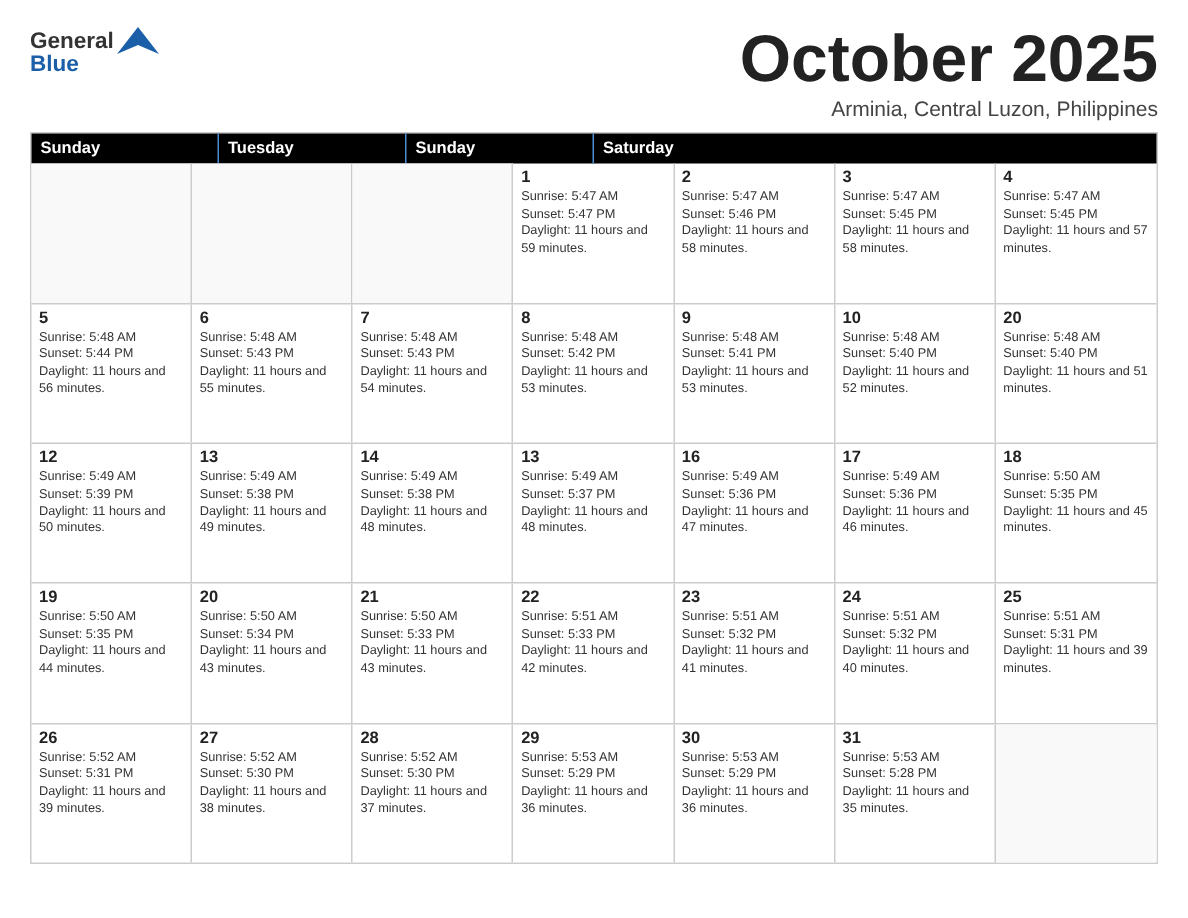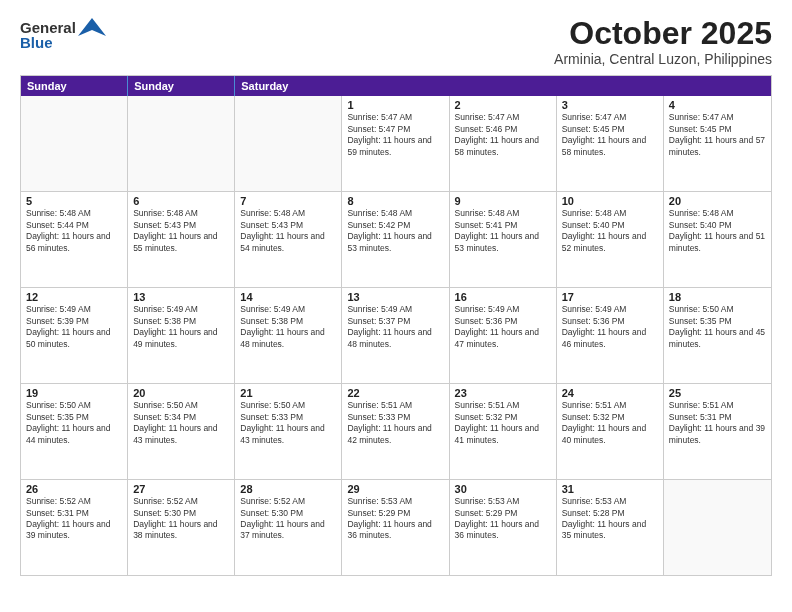--- a/index.html
+++ b/index.html
@@ -30,40 +30,40 @@
     }
     .logo-row {
       display: flex;
       align-items: center;
       gap: 4px;
     }
     .title-block {
       text-align: right;
     }
     .month-title {
-      font-size: 32px;
+      font-size: 44px;
       font-weight: bold;
       color: #222;
       line-height: 1.1;
     }
     .location {
       font-size: 14px;
       color: #444;
       margin-left: 12px;
     }
     .calendar {
       flex: 1;
       display: flex;
       flex-direction: column;
       border: 1px solid #ccc;
     }
     .cal-header {
       display: grid;
-      grid-template-columns: repeat(7, 1fr);
-      background: #4c1d95;
+      grid-template-columns: repeat(6, 1fr);
+      background: #000000;
     }
     .cal-header-cell {
       color: #fff;
       font-size: 11px;
       font-weight: bold;
       padding: 4px 6px;
       text-align: left;
       border-right: 1px solid #4a8cd5;
     }
     .cal-header-cell:last-child { border-right: none; }
@@ -121,20 +121,21 @@
     </div>
     <div class="title-block">
       <div class="month-title">October 2025</div>
       <div class="location">Arminia, Central Luzon, Philippines</div>
     </div>
   </div>
 
   <div class="calendar">
     <div class="cal-header">
     <div class="cal-header-cell">Sunday</div>
+        <div class="cal-header-cell">Tuesday</div>
         <div class="cal-header-cell">Sunday</div>
         <div class="cal-header-cell">Saturday</div>
       </div>
     <div class="cal-body">
     <div class="cal-row">
           <div class="cal-cell empty"></div>
           <div class="cal-cell empty"></div>
           <div class="cal-cell empty"></div>
           <div class="cal-cell">
             <div class="day-num">1</div>

